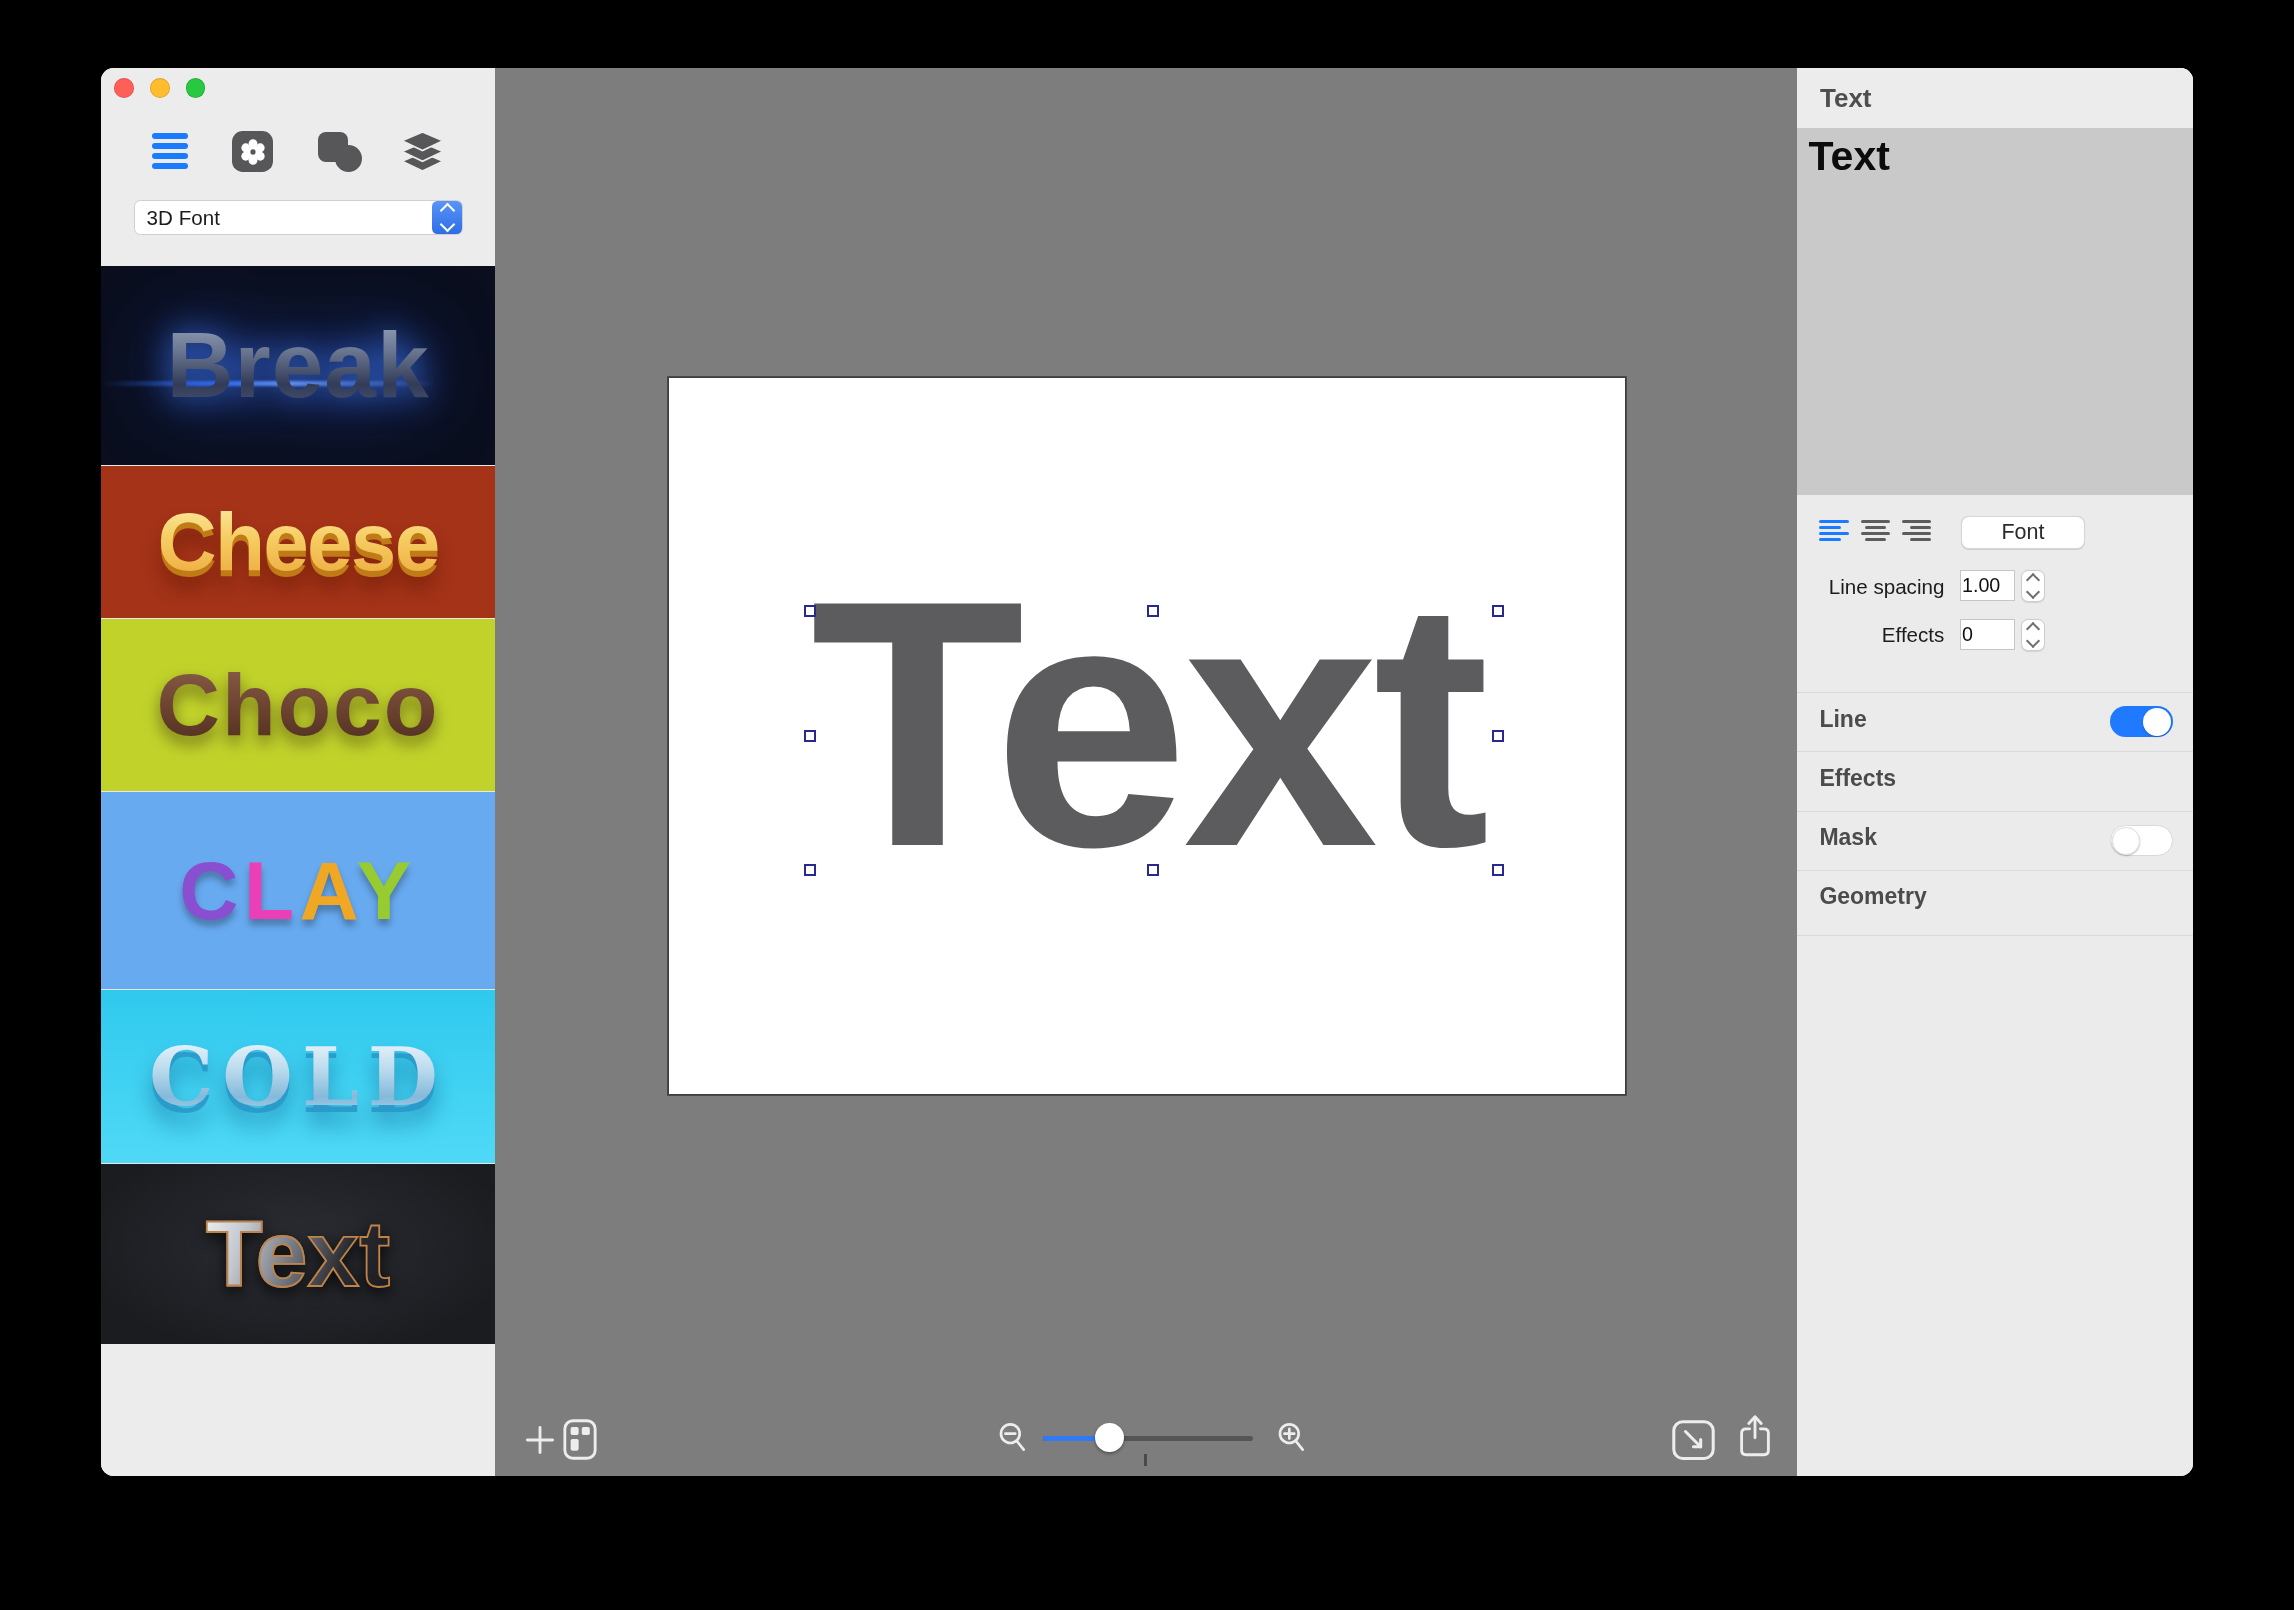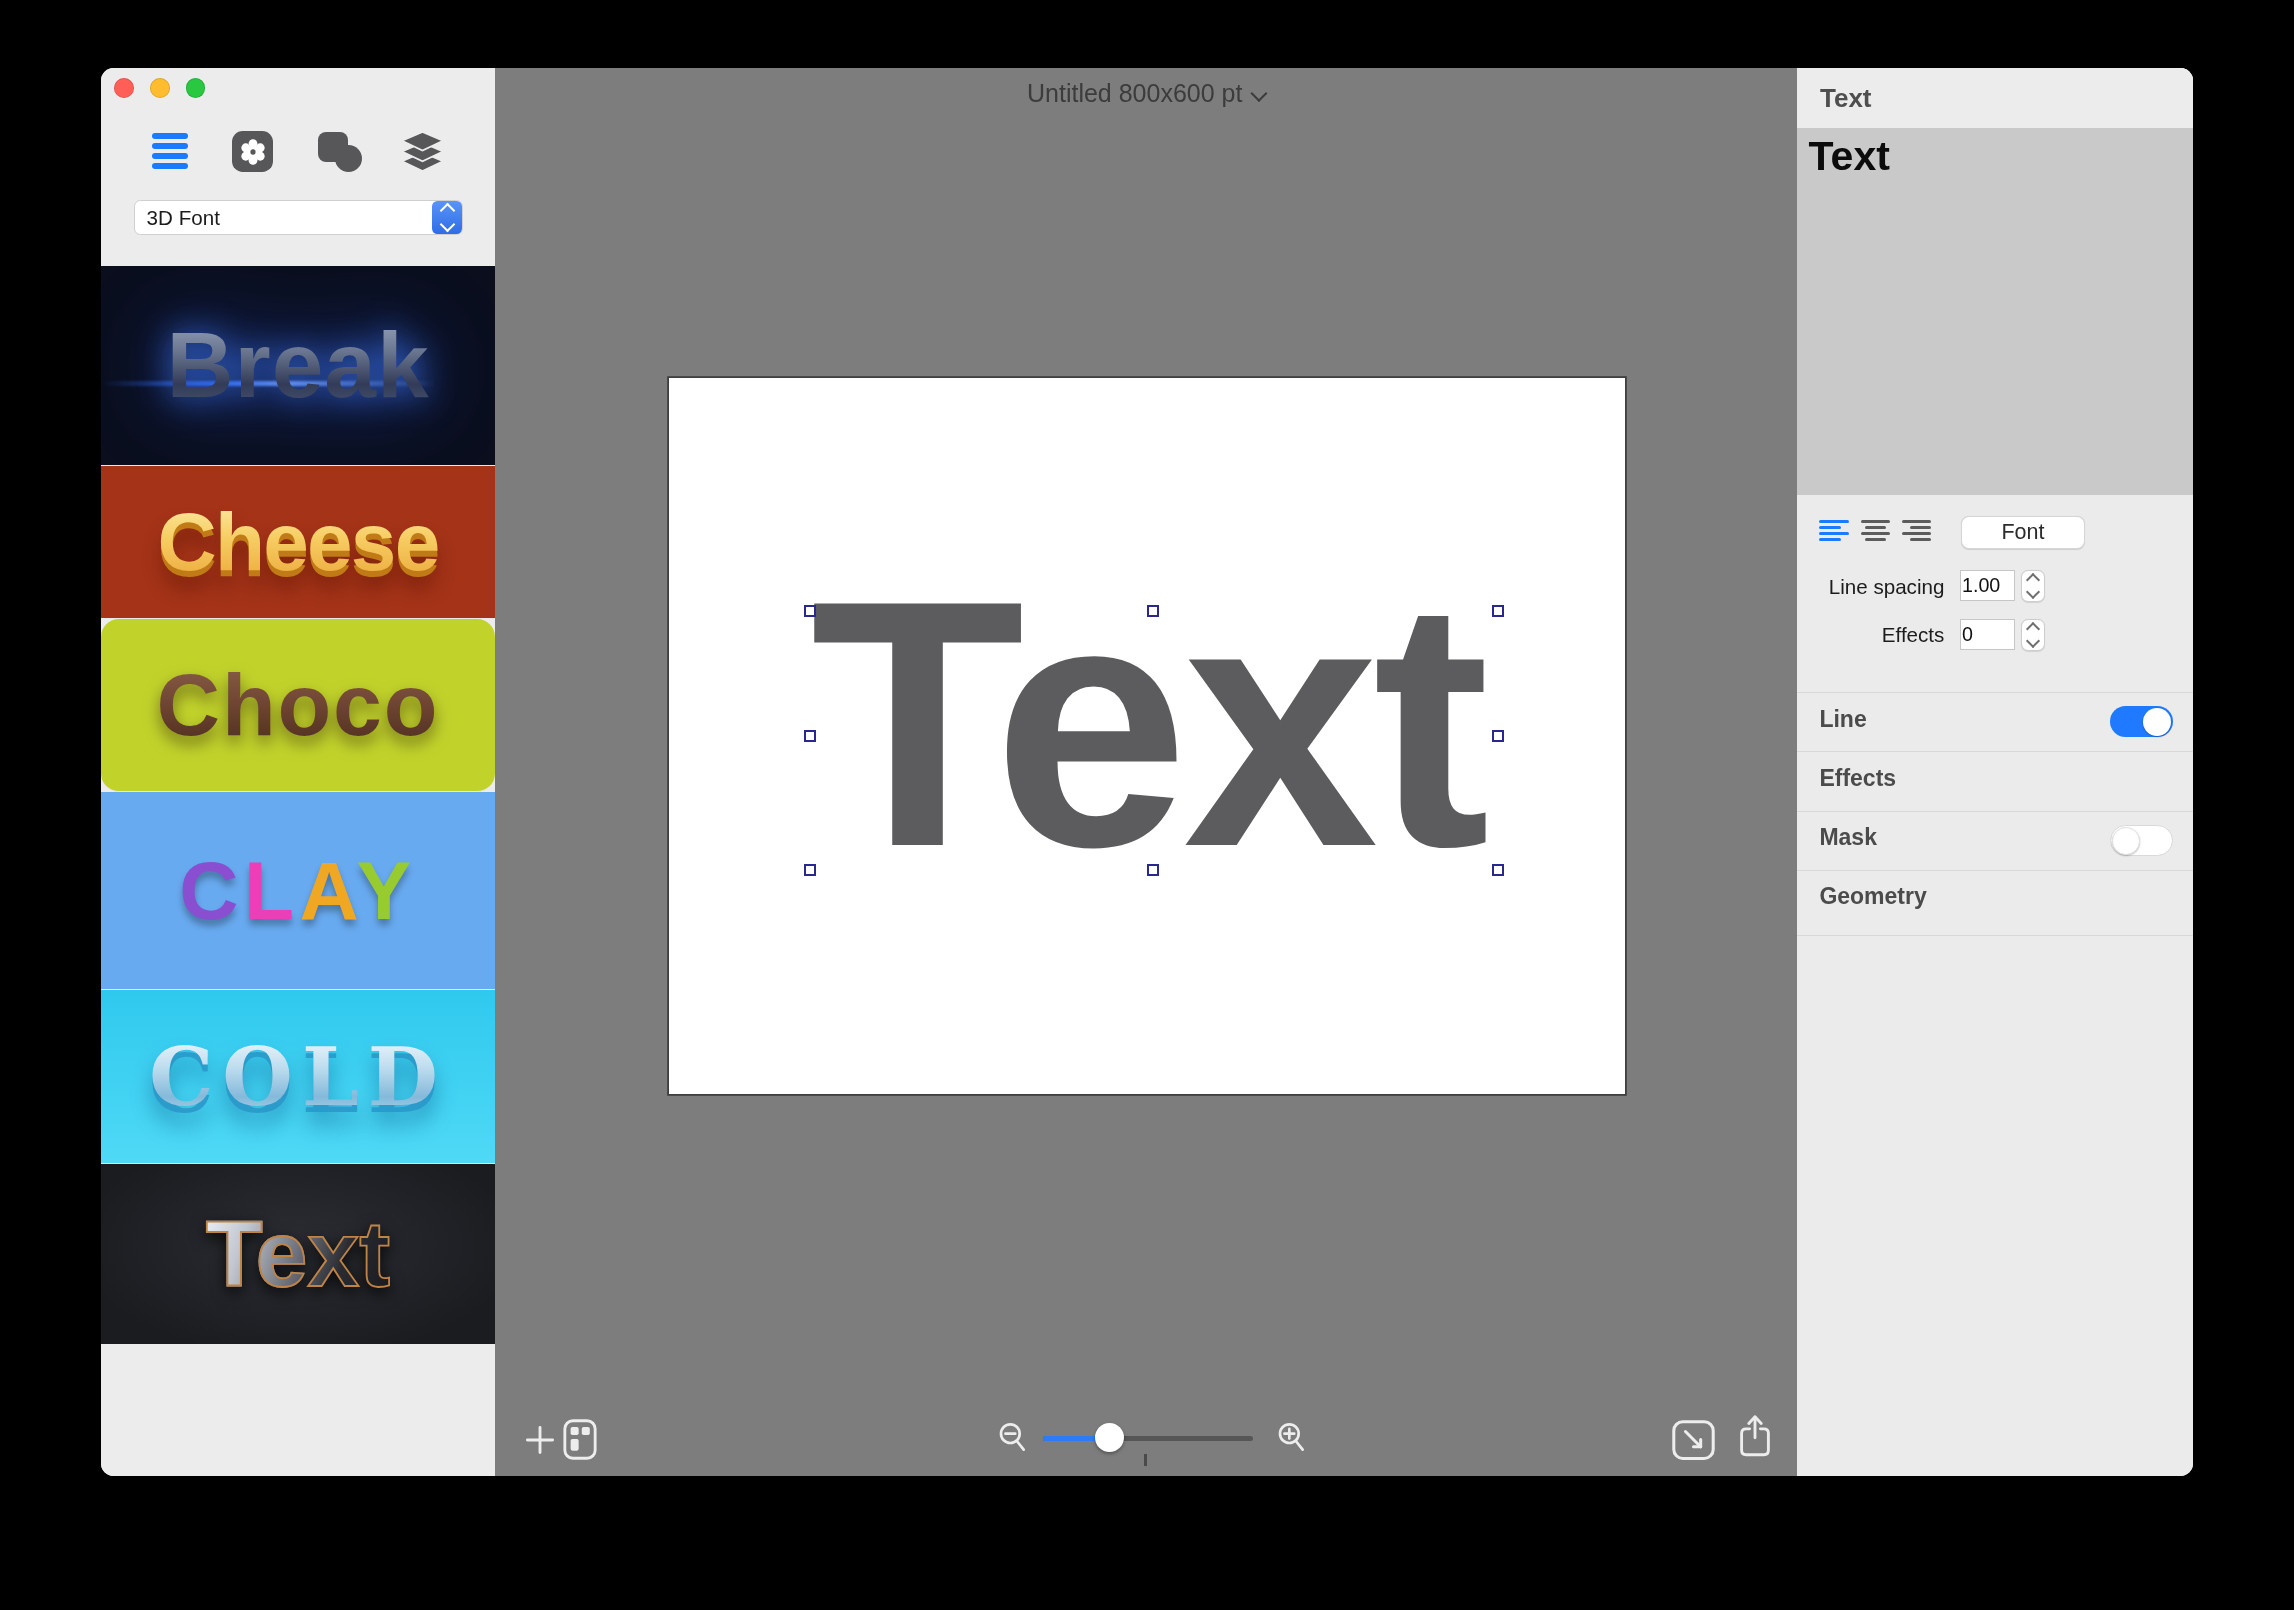--- a/index.html
+++ b/index.html
@@ -50,21 +50,21 @@
     -webkit-background-clip:text;background-clip:text;color:transparent;
     -webkit-text-stroke:1.8px #8e2fae;
     filter:drop-shadow(3.6px 5.4px 0 #a136c4) drop-shadow(5.4px 12.5px 9px rgba(100,10,120,.4));}
 
   .fx-cheese{height:153px;background:#a43318;}
   .fx-cheese .fx-text{font:800 82px/1 "Liberation Sans",sans-serif;letter-spacing:-1.8px;
     background:linear-gradient(180deg,#fdeaa4 0%,#f6cd63 45%,#eca93c 100%);
     -webkit-background-clip:text;background-clip:text;color:transparent;
     filter:drop-shadow(0 6.3px 0 #c07b16) drop-shadow(0 13.4px 9px rgba(90,20,0,.45));}
 
-  .fx-choco{height:173px;background:#c1d32b;border-radius:18px;}
+  .fx-choco{height:173px;background:#c1d32b;}
   .fx-choco .fx-text{font:800 88px/1 "Liberation Sans",sans-serif;letter-spacing:1.8px;
     background:linear-gradient(180deg,#8a5f49 0%,#6b422f 55%,#4e2e20 100%);
     -webkit-background-clip:text;background-clip:text;color:transparent;
     filter:drop-shadow(0 8px 8px rgba(40,20,5,.5));}
 
   .fx-clay{height:198px;background:#68aaf0;}
   .fx-clay .fx-text{font:800 82px/1 "Liberation Sans",sans-serif;letter-spacing:5.4px;
     text-shadow:0 6.3px 7.2px rgba(0,0,0,.3);}
   .fx-clay .l0{color:#8a4fd0;}.fx-clay .l1{color:#ec3fb7;}.fx-clay .l2{color:#f0a723;}.fx-clay .l3{color:#97cb30;}
 
@@ -213,23 +213,20 @@
         <div class="preset fx-cold">
           <span class="fx-text">COLD</span>
         </div>
         <div class="preset fx-dark">
           <span class="fx-text">Text</span>
         </div>
       </div>
     </aside>
 
     <main class="canvas">
-      <div class="doc-title">
-        <span>Untitled 800x600 pt</span><span class="dt-chev"></span>
-      </div>
 
       <div class="artboard">
         <div class="art-text">Text</div>
         <div class="handle h-tl"></div>
         <div class="handle h-tc"></div>
         <div class="handle h-tr"></div>
         <div class="handle h-ml"></div>
         <div class="handle h-mr"></div>
         <div class="handle h-bl"></div>
         <div class="handle h-bc"></div>

